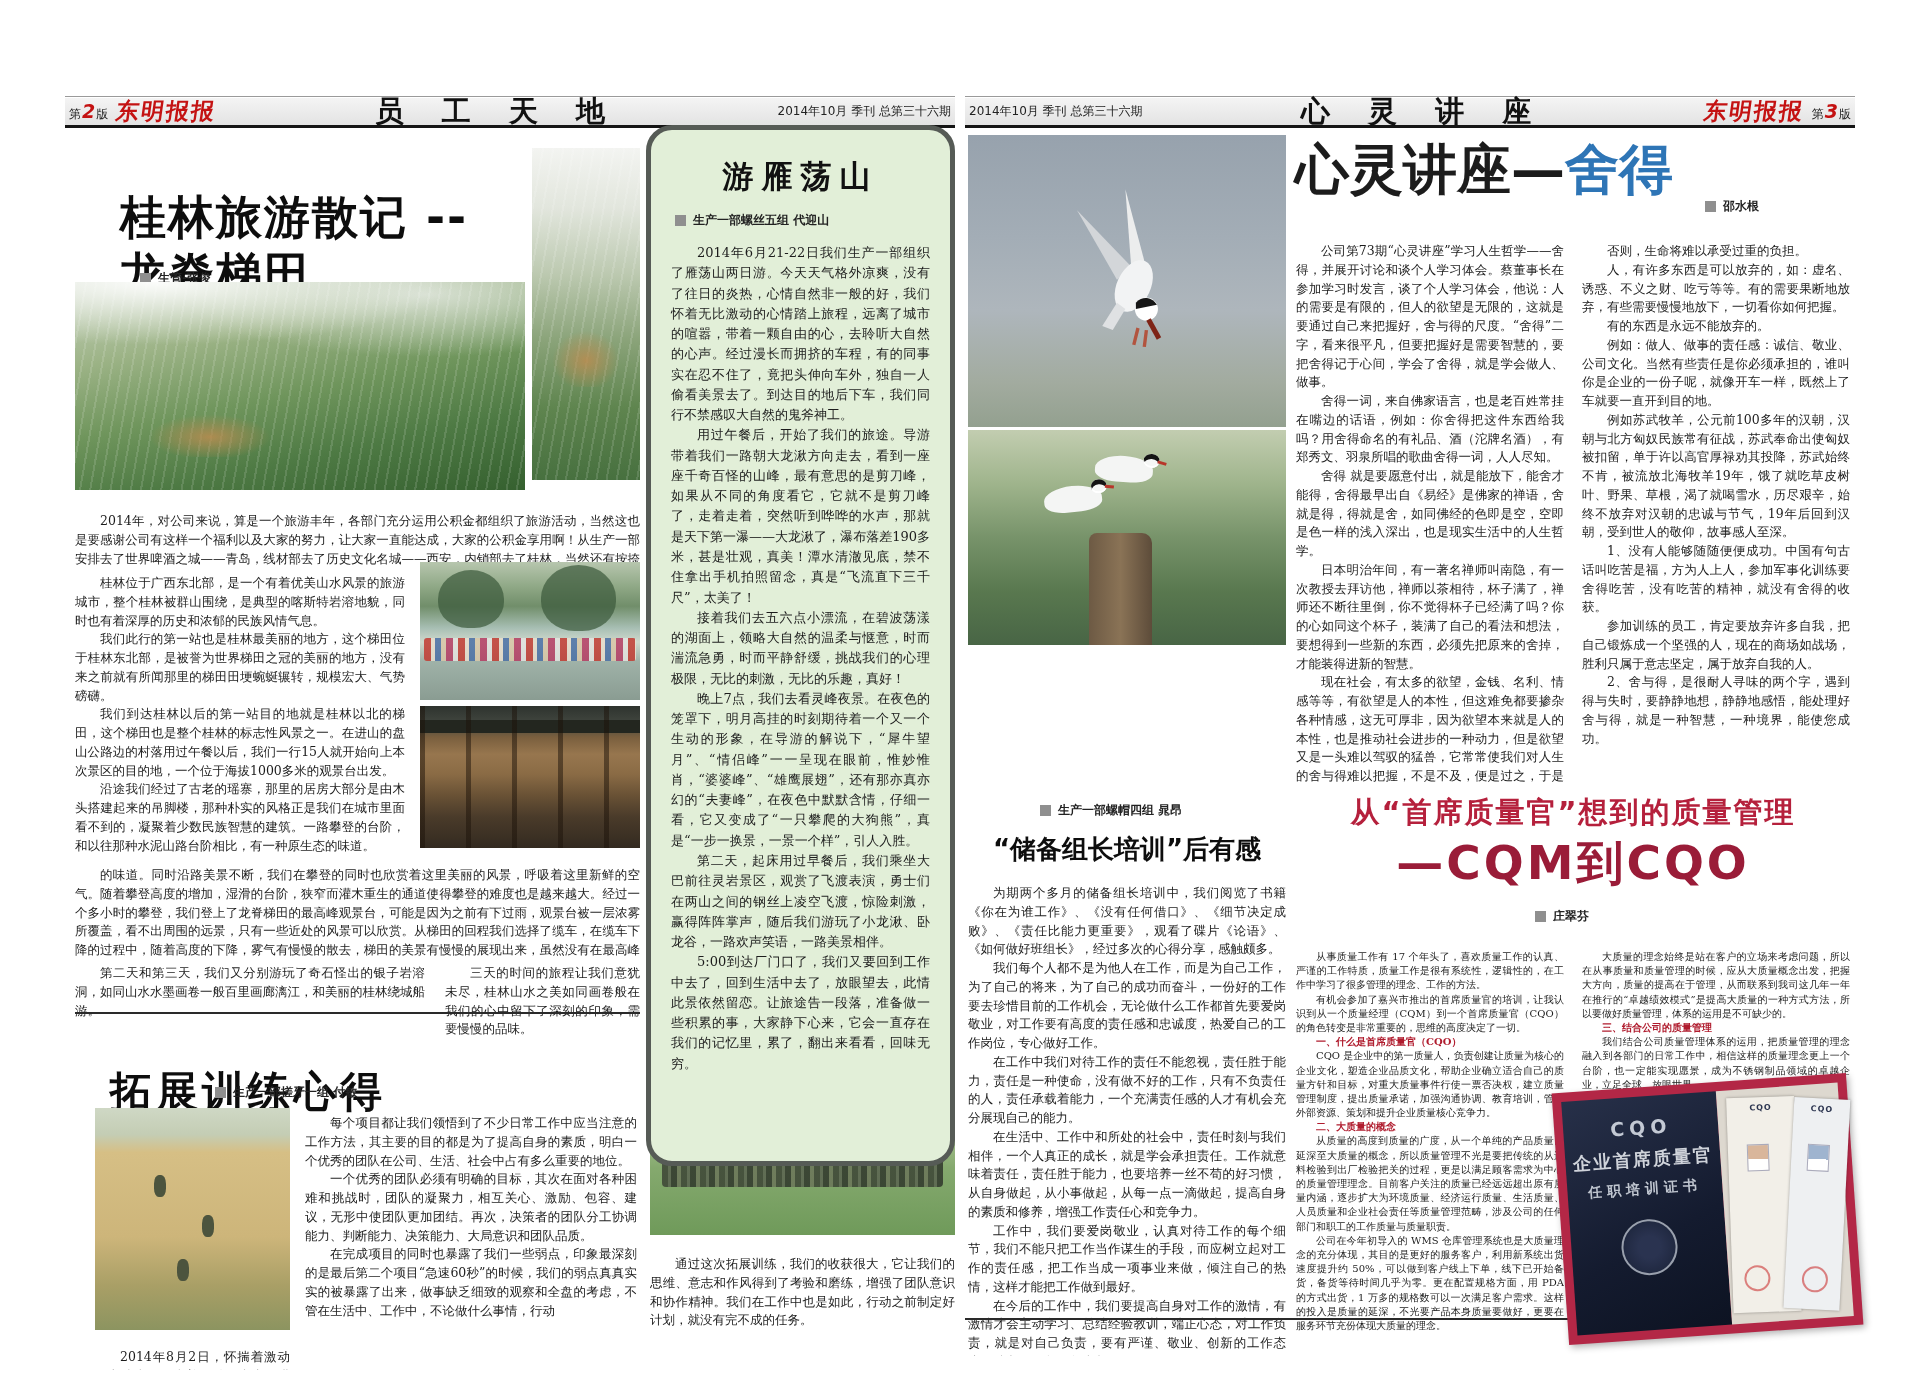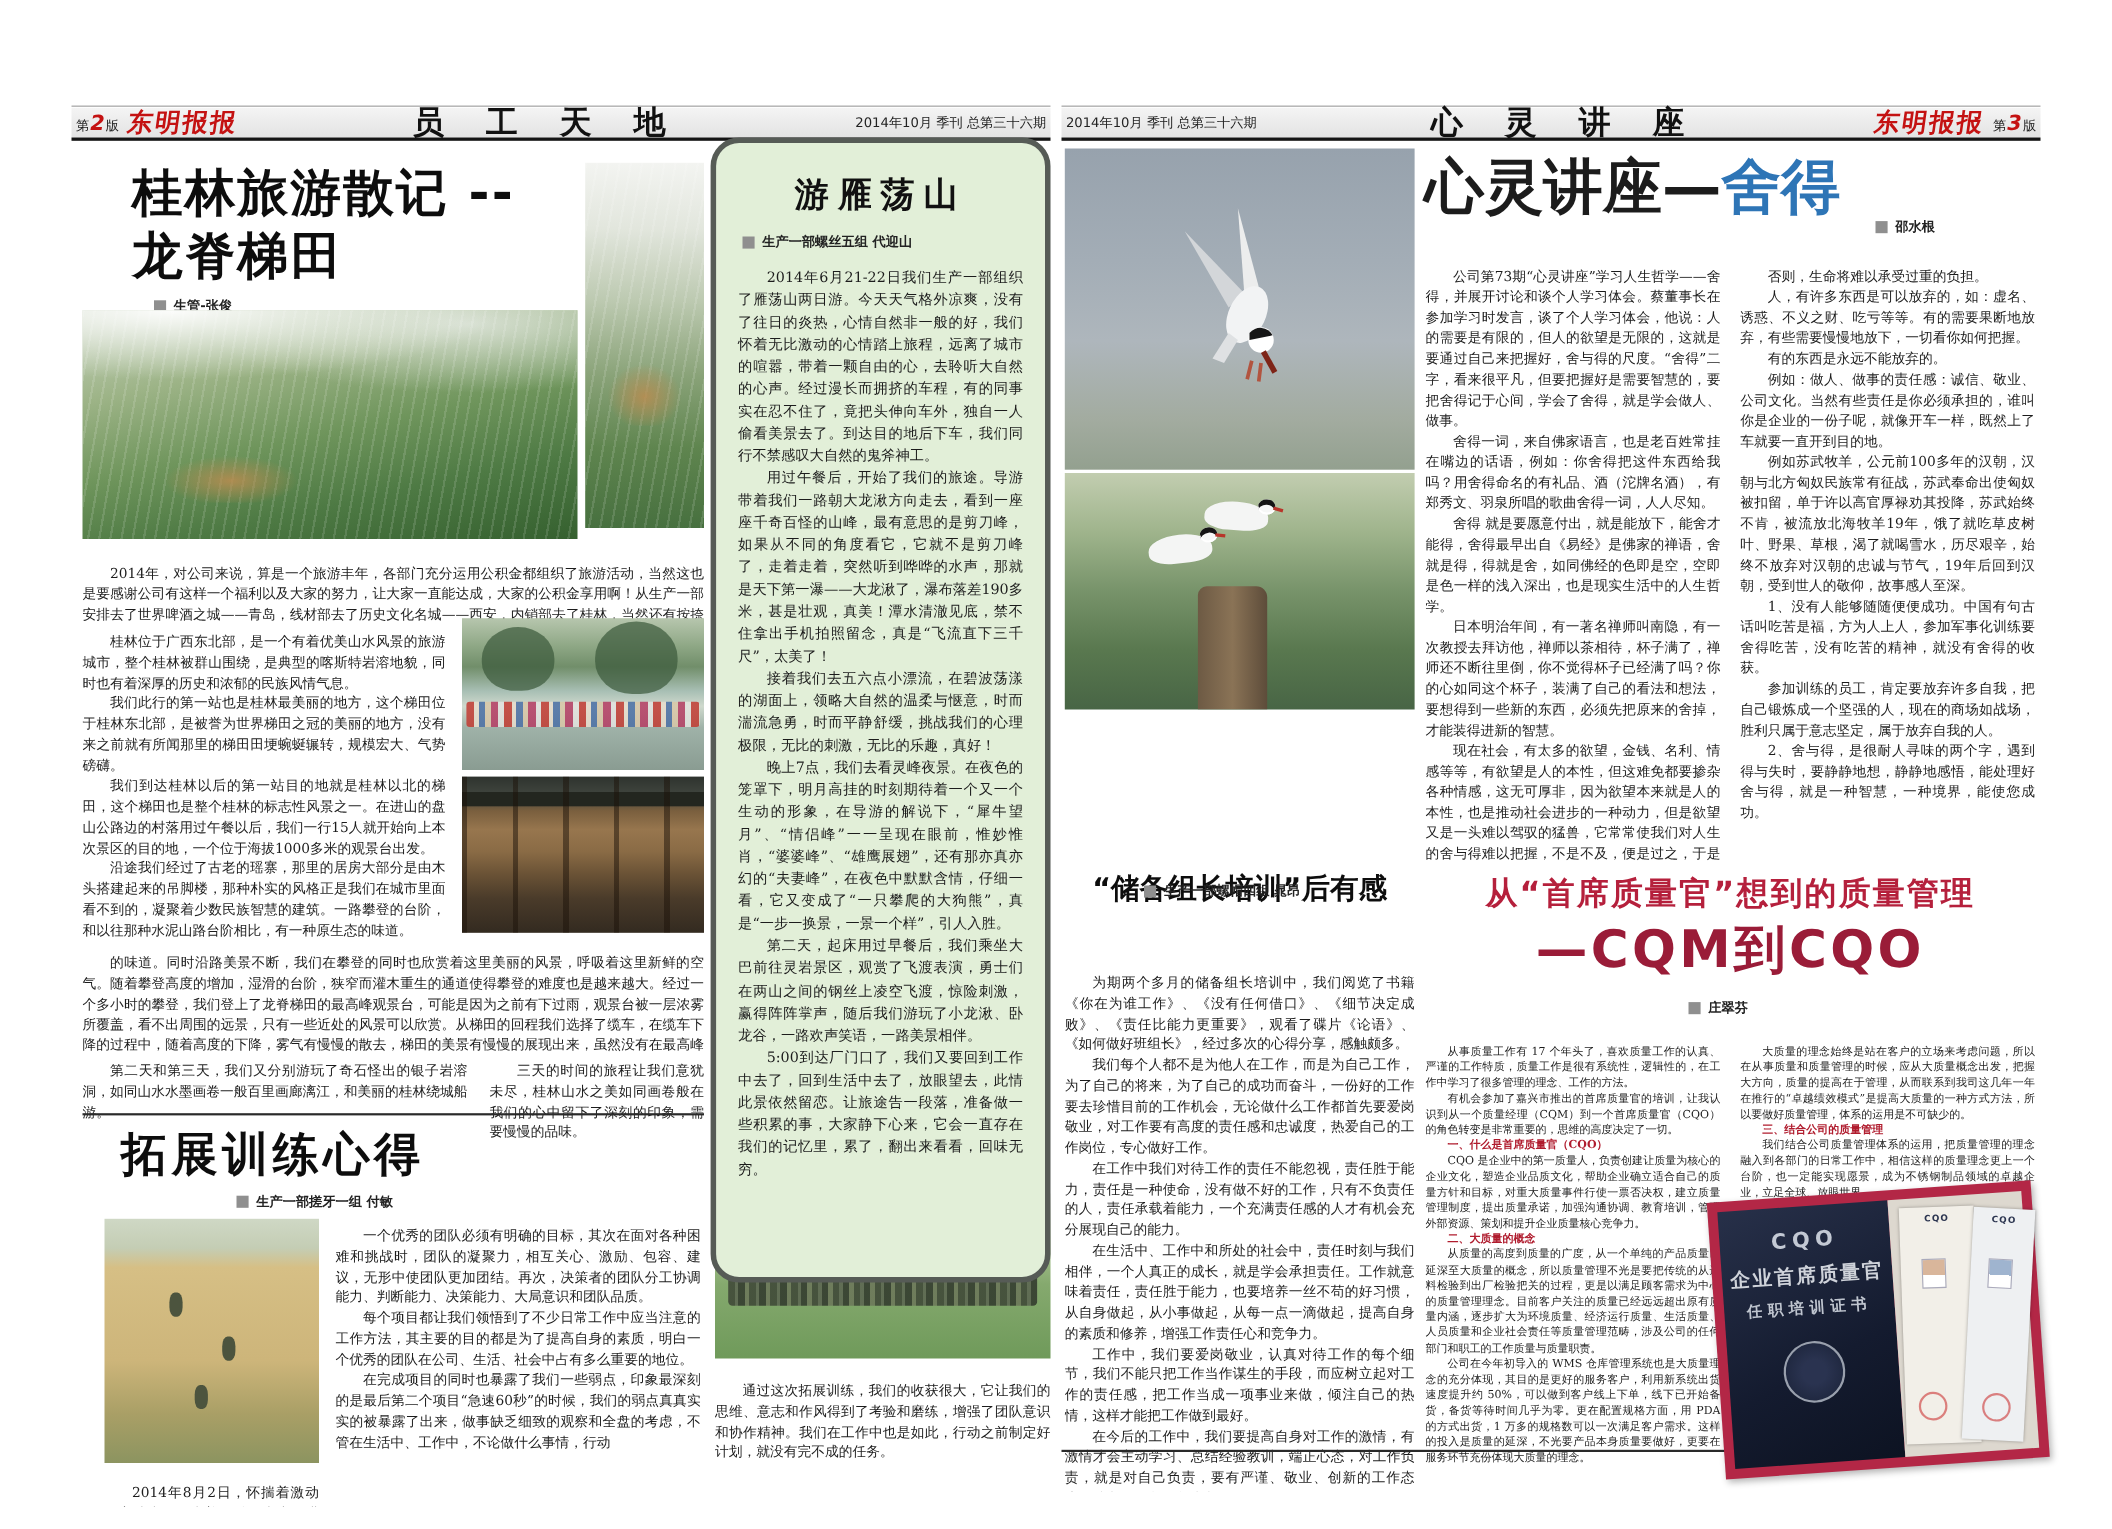--- a/index.html
+++ b/index.html
@@ -21,21 +21,21 @@
   .issue{font-size:12px;color:#222;white-space:nowrap;}
   .hgroup{display:flex;align-items:center;}
 
   
   .txt{position:absolute;font-size:12.5px;line-height:1.5;text-align:justify;overflow:hidden;margin-top:12px;}
   .txt p{margin:0;text-indent:2em;}
   .txt p.redsub{color:#b01c2e;font-weight:bold;}
   .byline{position:absolute;display:flex;align-items:center;gap:7px;
     font-family:"DejaVu Sans","Liberation Sans",sans-serif;font-size:12px;font-weight:bold;color:#222;}
   .bullet{width:11px;height:11px;background:#8f8f8f;flex:0 0 auto;}
-  .headline{position:absolute;font-family:"DejaVu Sans","Liberation Sans",sans-serif;font-weight:900;color:#0d0d0d;white-space:nowrap;}
+  .headline{position:absolute;font-family:"DejaVu Sans","Liberation Sans",sans-serif;font-weight:900;color:#0d0d0d;white-space:nowrap;margin-top:42px;}
   .rule{position:absolute;background:#2a2a2a;}
 
   
   .ph{position:absolute;overflow:hidden;}
   .ph-terrace{background:
     radial-gradient(120% 55% at 18% 0%,rgba(255,255,255,.95),rgba(255,255,255,0) 55%),
     radial-gradient(90% 50% at 78% 6%,rgba(226,232,224,.85),rgba(226,232,224,0) 60%),
     linear-gradient(168deg,#c9d4c0 0%,#9cb386 28%,#6f955c 52%,#4e7a44 74%,#35602f 100%);}
   .bands{position:absolute;inset:0;background:repeating-linear-gradient(100deg,rgba(255,255,255,.16) 0 2px,rgba(0,0,0,0) 2px 10px);opacity:.8;}
   .village{position:absolute;left:12%;bottom:16%;width:36%;height:24%;
@@ -179,22 +179,22 @@
 
   <div class="ph ph-wall" style="left:30px;top:1018px;width:195px;height:222px;">
     <div class="fig" style="left:30%;top:30%;width:12px;height:22px;"></div>
     <div class="fig" style="left:55%;top:48%;width:12px;height:22px;"></div>
     <div class="fig" style="left:42%;top:68%;width:12px;height:22px;"></div>
   </div>
   <div class="txt" style="left:30px;top:1246px;width:195px;height:22px;">
       <p>2014年8月2日，怀揣着激动的心情来到了嘉善的碧云山庄，进行为期一天的拓展训练。这是我第一次参加拓展训练，感谢公</p>
     </div>
   <div class="txt" style="left:240px;top:1012px;width:332px;height:256px;">
+      <p>每个项目都让我们领悟到了不少日常工作中应当注意的工作方法，其主要的目的都是为了提高自身的素质，明白一个优秀的团队在公司、生活、社会中占有多么重要的地位。</p>
       <p>一个优秀的团队必须有明确的目标，其次在面对各种困难和挑战时，团队的凝聚力，相互关心、激励、包容、建议，无形中使团队更加团结。再次，决策者的团队分工协调能力、判断能力、决策能力、大局意识和团队品质。</p>
-      <p>每个项目都让我们领悟到了不少日常工作中应当注意的工作方法，其主要的目的都是为了提高自身的素质，明白一个优秀的团队在公司、生活、社会中占有多么重要的地位。</p>
       <p>在完成项目的同时也暴露了我们一些弱点，印象最深刻的是最后第二个项目“急速60秒”的时候，我们的弱点真真实实的被暴露了出来，做事缺乏细致的观察和全盘的考虑，不管在生活中、工作中，不论做什么事情，行动</p>
     </div>
 
   <div class="ph ph-banner" style="left:585px;top:995px;width:305px;height:150px;">
     <div class="banner-strip"></div>
     <div class="crowd2"></div>
   </div>
   <div class="txt" style="left:585px;top:1153px;width:305px;height:112px;">
       <p>通过这次拓展训练，我们的收获很大，它让我们的思维、意志和作风得到了考验和磨练，增强了团队意识和协作精神。我们在工作中也是如此，行动之前制定好计划，就没有完不成的任务。</p>
     </div>

